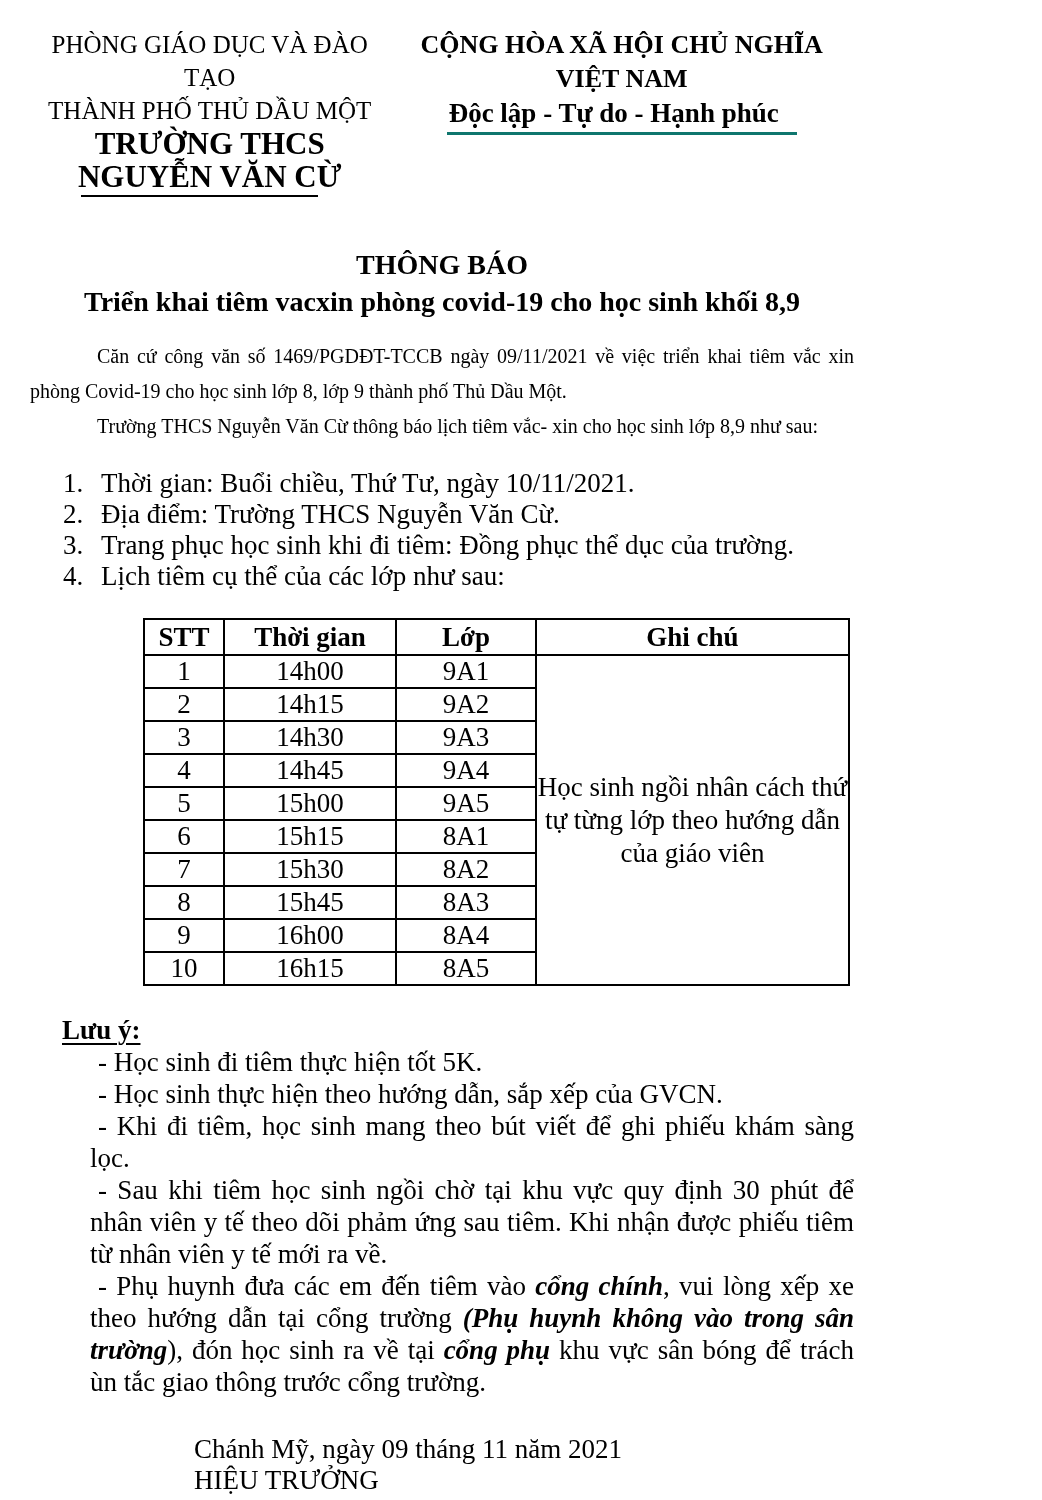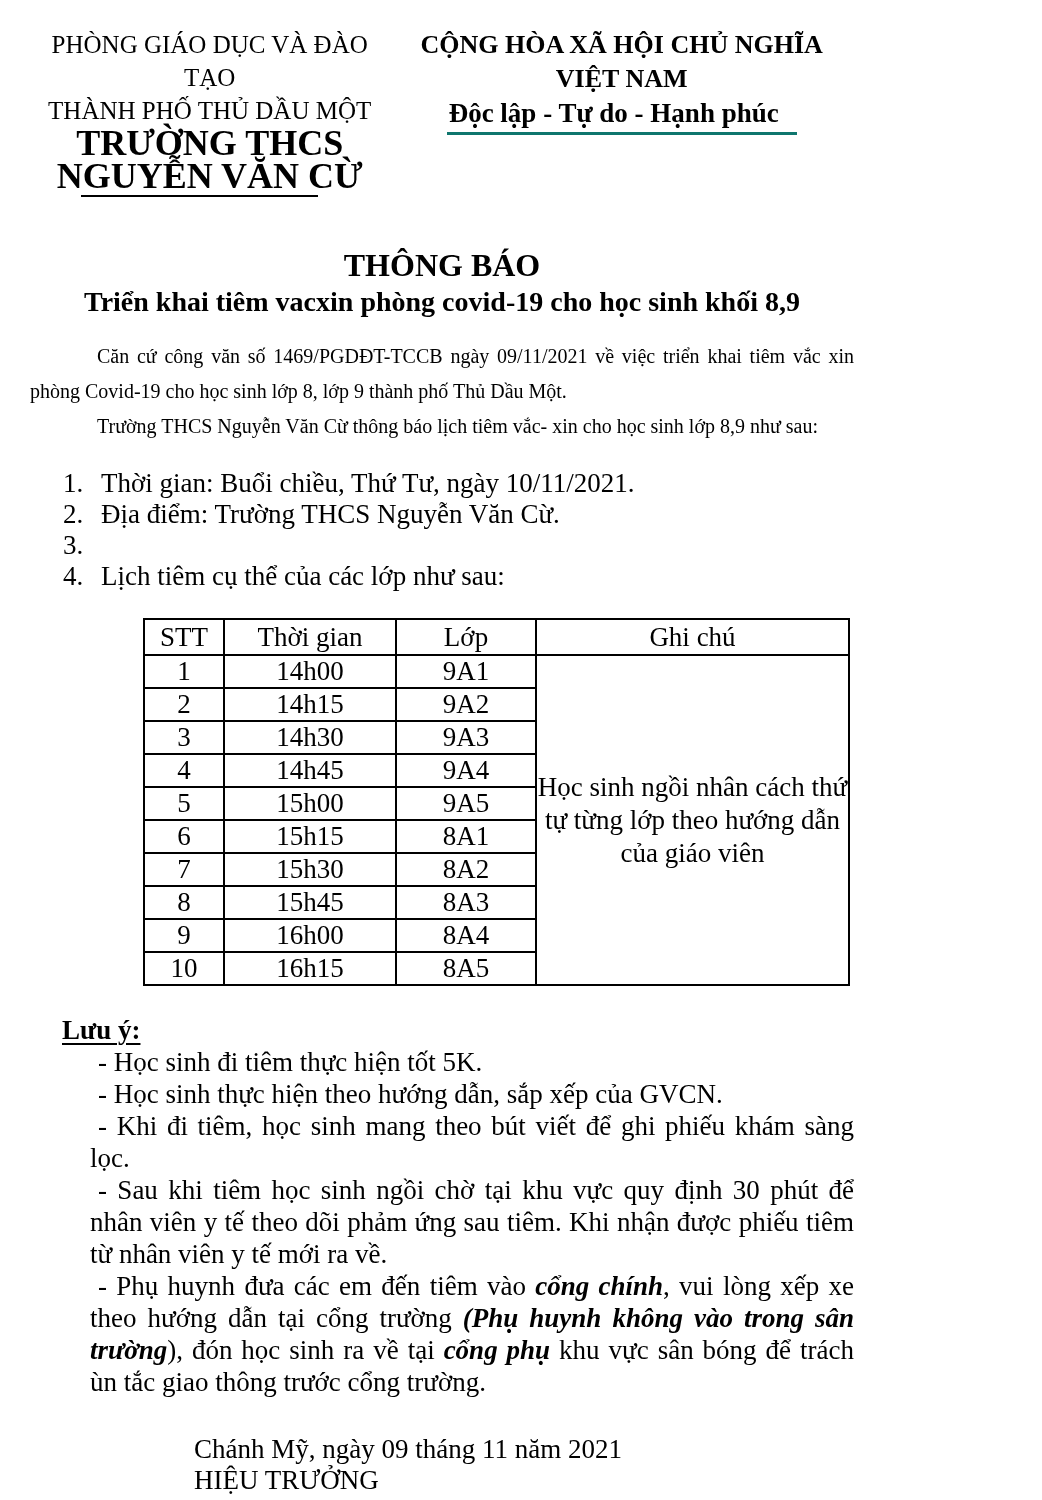--- a/index.html
+++ b/index.html
@@ -6,42 +6,42 @@
   body{
     width:1042px;height:1500px;overflow:hidden;
     font-family:"Liberation Serif","DejaVu Serif",serif;
     color:#000;
   }
   .page{padding:28px 32px 0 30px;box-sizing:border-box;width:886px;height:1500px;}
 
   
   .hdr{display:flex;justify-content:space-between;align-items:flex-start;}
   .hdr-left{width:430px;text-align:center;font-size:25px;line-height:33px;}
-  .hdr-left .l3{font-weight:bold;font-size:36px;}
+  .hdr-left .l3{font-weight:bold;font-size:31px;}
   .hdr-underline-left{width:237px;border-top:2.5px solid #000;margin:2px auto 0 auto;transform:translateX(-10px);}
   .hdr-right{width:556px;text-align:center;font-size:26px;line-height:34px;font-weight:bold;}
   .hdr-right .motto{display:inline-block;font-size:27px;border-bottom:3px solid #0f766e;padding:0 18px 2px 2px;}
 
   
-  .title{margin-top:50px;text-align:center;font-weight:bold;font-size:32px;line-height:36px;}
+  .title{margin-top:50px;text-align:center;font-weight:bold;font-size:28px;line-height:36px;}
   .subtitle{text-align:center;font-weight:bold;font-size:28px;line-height:34px;margin-top:2px;}
 
   
   .para{font-size:20px;line-height:35px;text-align:justify;text-indent:67px;}
   .para.first{margin-top:20px;}
 
   
   .num-list{margin:24px 0 0 33px;font-size:27px;line-height:31px;}
   .num-item{display:flex;}
   .num-item .num{width:38px;flex:none;}
 
   
   table.schedule{border-collapse:collapse;margin:26px 0 0 113px;table-layout:fixed;}
   table.schedule th,table.schedule td{border:2px solid #000;text-align:center;padding:0;font-size:27px;}
-  table.schedule th{height:34px;font-weight:normal;}
+  table.schedule th{height:34px;font-weight:bold;}
   table.schedule td{height:29px;}
   .col-stt{width:80px;}
   .col-time{width:172px;}
   .col-class{width:140px;}
   .col-note{width:313px;}
   td.note-cell{font-size:27px;line-height:33px;padding:0 14px;vertical-align:middle;}
 
   
   .notes{margin-top:28px;}
   .luu-y{margin-left:32px;font-weight:bold;font-size:27px;line-height:32px;
@@ -81,20 +81,21 @@
       <div class="num-item">
         <span class="num">1.</span>
         <span>Thời gian: Buổi chiều, Thứ Tư, ngày 10/11/2021.</span>
       </div>
       <div class="num-item">
         <span class="num">2.</span>
         <span>Địa điểm: Trường THCS Nguyễn Văn Cừ.</span>
       </div>
       <div class="num-item">
         <span class="num">3.</span>
+        <span>Trang phục học sinh khi đi tiêm: Đồng phục thể dục của trường.</span>
       </div>
       <div class="num-item">
         <span class="num">4.</span>
         <span>Lịch tiêm cụ thể của các lớp như sau:</span>
       </div>
     </div>
 
   <table class="schedule">
     <colgroup>
       <col class="col-stt">

